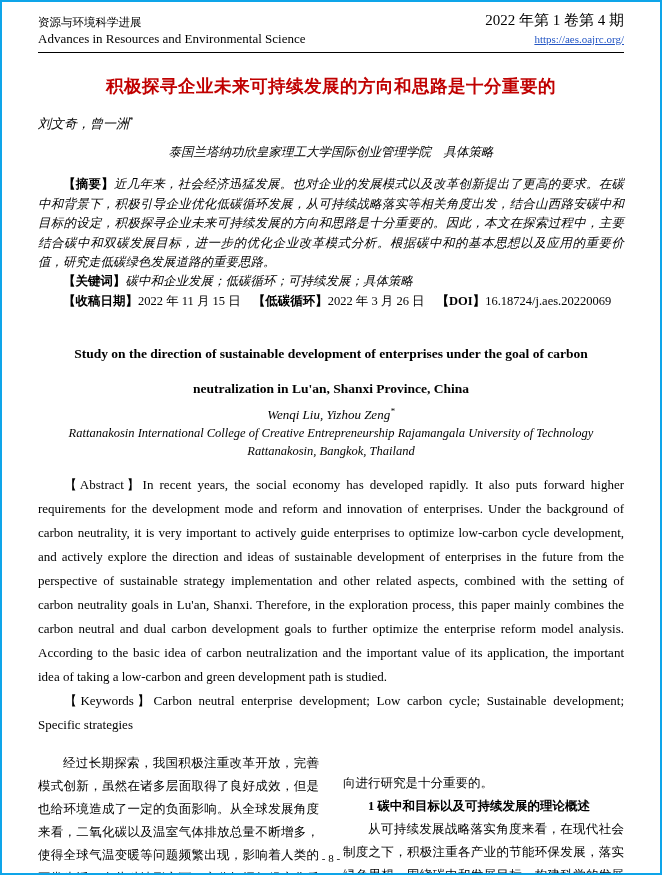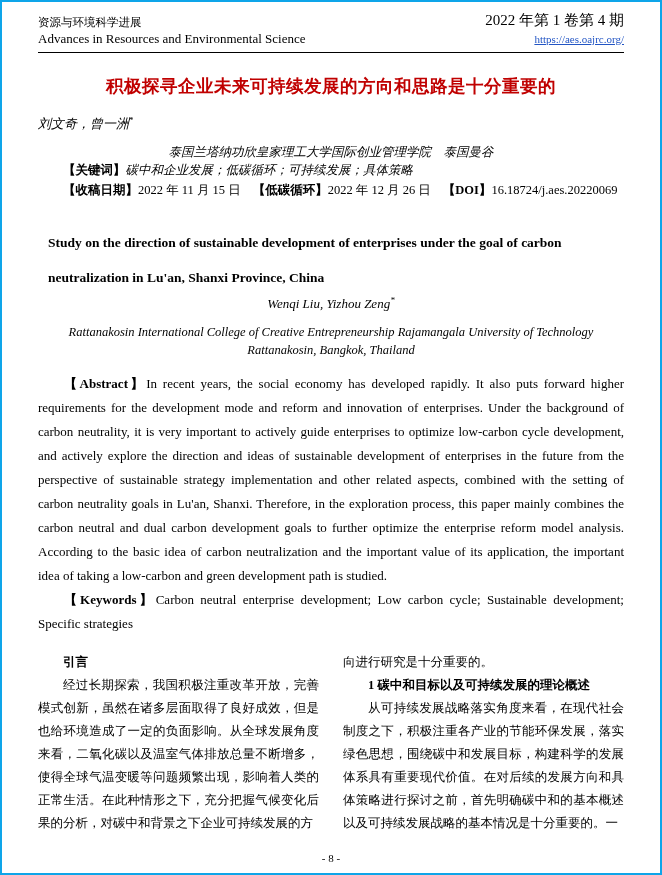--- a/index.html
+++ b/index.html
@@ -23,33 +23,33 @@
   .authors-zh { text-align:left; margin-top:17px; font-size:13px; font-style:italic; }
   .authors-zh sup { font-size:9px; font-style:normal; }
   .affil-zh   { text-align:center; margin-top:11px; font-size:12.5px; font-style:italic; }
   
   .abs-zh, .kw-zh, .dates { margin:0; font-size:12.5px; line-height:19.4px; text-align:justify; text-indent:2em; }
   .abs-zh { margin-top:14px; }
   .abs-zh .lbl, .kw-zh .lbl, .dates .lbl { font-weight:bold; font-style:normal; }
   .abs-zh .txt, .kw-zh .txt { font-style:italic; }
   .dates .gap { margin-right:12px;margin-top:13px; }
   
-  .title-en { font-size:13.5px; font-weight:bold; text-align:left; margin:25px 10px 0 10px; line-height:35px; }
+  .title-en { font-size:13.5px; font-weight:bold; text-align:center; margin:25px 10px 0 10px; line-height:35px; }
   .authors-en { text-align:center; font-style:italic; font-size:13px; }
   .authors-en sup { font-size:9px; }
-  .affil-en { text-align:center; font-style:italic; margin-top:11px; font-size:12.5px; line-height:18px; padding:0 30px; }
+  .affil-en { text-align:center; font-style:italic; font-size:12.5px; line-height:18px; padding:0 30px; }
   .abs-en { margin:13px 0 0 0; font-size:13px; line-height:24px; text-align:justify; text-indent:2em; }
   .kw-en  { margin:0; font-size:13px; line-height:24px; text-align:justify; text-indent:2em; }
-  .abs-en .lbl, .kw-en .lbl { font-weight:bold;margin-top:33px; }
+  .abs-en .lbl, .kw-en .lbl { font-weight:normal;margin-top:33px; }
   
   .columns { display:flex; gap:24px; margin-top:15px; }
   .col { flex:1; min-width:0; font-size:12.5px; line-height:23px; text-align:justify; }
   .col h3 { font-size:12.5px; font-weight:bold; margin:0; text-indent:2em; }
   .col p  { margin:0; text-indent:2em; }
-  .col p.cont { text-indent:0; }
+  .col p.cont { text-indent:0;margin-top:20px; }
   
   .page-number { position:absolute; bottom:9px; left:0; right:0; text-align:center; font-size:11px; }
 </style>
 </head>
 <body>
 
 <div class="page">
 
   <div class="hdr">
     <div class="left">
@@ -60,40 +60,40 @@
       <div class="issue">2022 年第 1 卷第 4 期</div>
       <a href="#">https://aes.oajrc.org/</a>
     </div>
   </div>
   <hr class="hdr-rule">
 
   <h1 class="title-zh">积极探寻企业未来可持续发展的方向和思路是十分重要的</h1>
 
   <div class="authors-zh"><span>刘文奇，曾一洲</span><sup>*</sup></div>
 
-  <div class="affil-zh">泰国兰塔纳功欣皇家理工大学国际创业管理学院　泰国曼谷</div>
+  <div class="affil-zh">泰国兰塔纳功欣皇家理工大学国际创业管理学院　具体策略</div>
 
+  <p class="abs-zh"><b class="lbl">【摘要】</b><span class="txt">近几年来，社会经济迅猛发展。也对企业的发展模式以及改革创新提出了更高的要求。在碳中和背景下，积极引导企业优化低碳循环发展，从可持续战略落实等相关角度出发，结合山西路安碳中和目标的设定，积极探寻企业未来可持续发展的方向和思路是十分重要的。因此，本文在探索过程中，主要结合碳中和双碳发展目标，进一步的优化企业改革模式分析。根据碳中和的基本思想以及应用的重要价值，研究走低碳绿色发展道路的重要思路。</span></p>
 
   <p class="kw-zh"><b class="lbl">【关键词】</b><span class="txt">碳中和企业发展；低碳循环；可持续发展；具体策略</span></p>
 
-  <p class="dates"><b class="lbl">【收稿日期】</b><span class="gap">2022 年 11 月 15 日</span><b class="lbl">【低碳循环】</b><span class="gap">2022 年 12 月 26 日</span><b class="lbl">【DOI】</b><span>16.18724/j.aes.20220069</span></p>
+  <p class="dates"><b class="lbl">【收稿日期】</b><span class="gap">2022 年 11 月 15 日</span><b class="lbl">【低碳循环】</b><span class="gap">2022 年 3 月 26 日</span><b class="lbl">【DOI】</b><span>16.18724/j.aes.20220069</span></p>
 
   <h2 class="title-en">Study on the direction of sustainable development of enterprises under the goal of carbon neutralization in Lu'an, Shanxi Province, China</h2>
 
   <div class="authors-en"><span>Wenqi Liu, Yizhou Zeng</span><sup>*</sup></div>
 
   <div class="affil-en">Rattanakosin International College of Creative Entrepreneurship Rajamangala University of Technology Rattanakosin, Bangkok, Thailand</div>
 
   <p class="abs-en"><b class="lbl">【Abstract】</b><span>In recent years, the social economy has developed rapidly. It also puts forward higher requirements for the development mode and reform and innovation of enterprises. Under the background of carbon neutrality, it is very important to actively guide enterprises to optimize low-carbon cycle development, and actively explore the direction and ideas of sustainable development of enterprises in the future from the perspective of sustainable strategy implementation and other related aspects, combined with the setting of carbon neutrality goals in Lu'an, Shanxi. Therefore, in the exploration process, this paper mainly combines the carbon neutral and dual carbon development goals to further optimize the enterprise reform model analysis. According to the basic idea of carbon neutralization and the important value of its application, the important idea of taking a low-carbon and green development path is studied.</span></p>
 
   <p class="kw-en"><b class="lbl">【Keywords】</b><span>Carbon neutral enterprise development; Low carbon cycle; Sustainable development; Specific strategies</span></p>
 
   <div class="columns">
     <div class="col">
-      <h3>引言</h3>
       <p>经过长期探索，我国积极注重改革开放，完善模式创新，虽然在诸多层面取得了良好成效，但是也给环境造成了一定的负面影响。从全球发展角度来看，二氧化碳以及温室气体排放总量不断增多，使得全球气温变暖等问题频繁出现，影响着人类的正常生活。在此种情形之下，充分把握气候变化后果的分析，对碳中和背景之下企业可持续发展的方</p>
 
     </div>
     <div class="col">
       <p class="cont">向进行研究是十分重要的。</p>
       <h3>1 碳中和目标以及可持续发展的理论概述</h3>
       <p>从可持续发展战略落实角度来看，在现代社会制度之下，积极注重各产业的节能环保发展，落实绿色思想，围绕碳中和发展目标，构建科学的发展体系具有重要现代价值。在对后续的发展方向和具体策略进行探讨之前，首先明确碳中和的基本概述以及可持续发展战略的基本情况是十分重要的。一</p>
     </div>
   </div>
 

